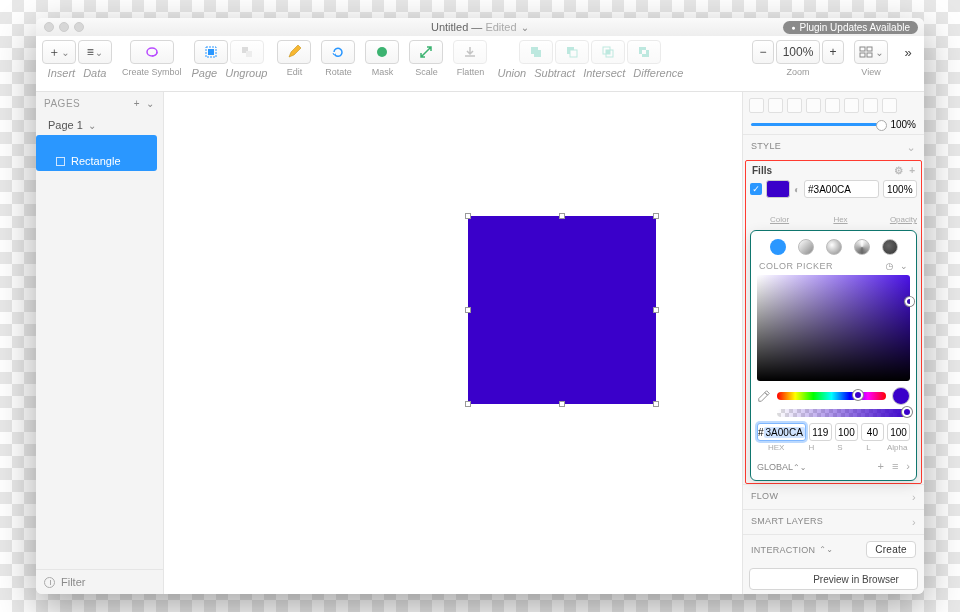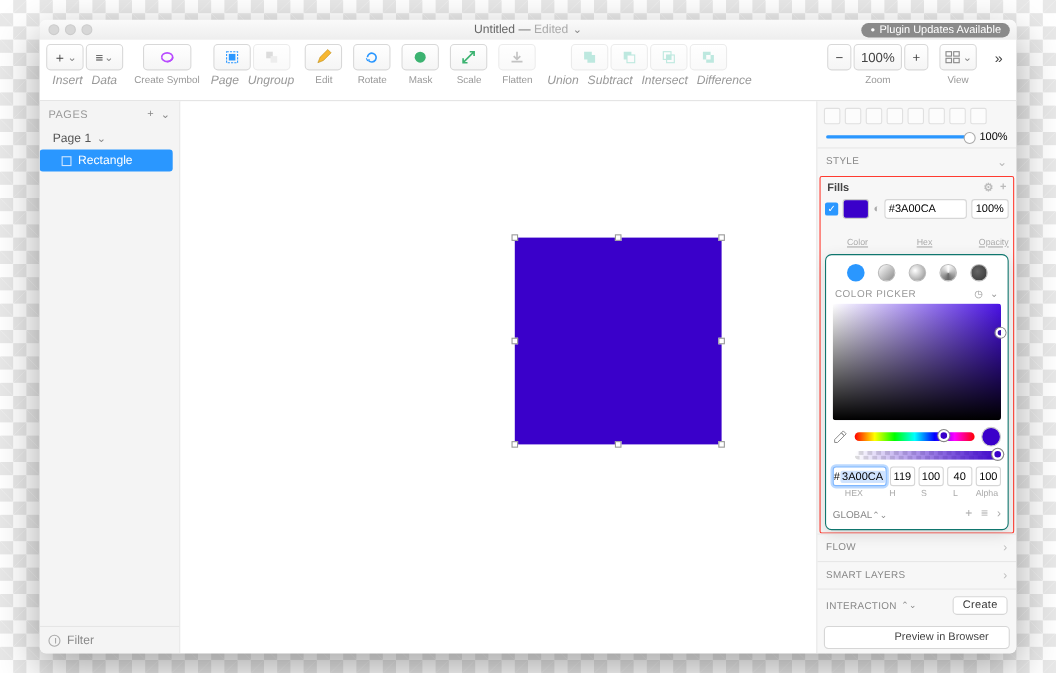--- a/index.html
+++ b/index.html
@@ -28,21 +28,21 @@
 .tlabel2 { display:flex; gap:8px; font-size:11px; color:#999; margin-top:3px;font-style:italic; }
 .ticon { width:16px; height:16px; }
 .spacer { flex:1; }
 .chev { color:#888; font-size:10px; margin-left:1px; }
 
 .body3 { display:flex; flex:1; overflow:hidden; }
 .sidebar { width:128px; background:#f4f4f4; border-right:1px solid #e5e5e5; display:flex; flex-direction:column; }
 .pages-hdr { display:flex; align-items:center; padding:6px 8px; font-size:10px; color:#999; letter-spacing:.5px; }
 .pages-hdr .r { margin-left:auto; display:flex; gap:6px; color:#888; }
 .page-row { padding:4px 12px; font-size:11px; color:#555; display:flex; align-items:center; gap:4px; }
-.layer-row { margin:0 6px 0 0; padding:4px 10px 4px 20px; background:#2a97ff; color:#fff; font-size:11px; border-radius:3px; display:flex; align-items:center; gap:6px; }
+.layer-row { margin:0 6px 0 0; padding:20px 10px 4px 20px; background:#2a97ff; color:#fff; font-size:11px; border-radius:3px; display:flex; align-items:center; gap:6px; }
 .rect-ico { width:9px; height:9px; border:1px solid #cfe6ff; }
 .filter { margin-top:auto; padding:6px 8px; font-size:11px; color:#8a8a8a; border-top:1px solid #e5e5e5; display:flex; align-items:center; gap:6px; }
 .filter .fi { width:11px; height:11px; border:1px solid #aaa; border-radius:50%; position:relative; }
 .filter .fi::after { content:""; position:absolute; width:1px; height:5px; background:#aaa; top:2px; left:5px; }
 
 .canvas { flex:1; background:#fff; position:relative; }
 .shape { position:absolute; left:304px; top:124px; width:188px; height:188px; background:#3A00CA; }
 .sel-handle { position:absolute; width:6px; height:6px; background:#fff; border:1px solid #999; }
 
 .inspector { width:182px; background:#f7f7f7; border-left:1px solid #e5e5e5; display:flex; flex-direction:column; font-size:10px; overflow-y:auto; }

